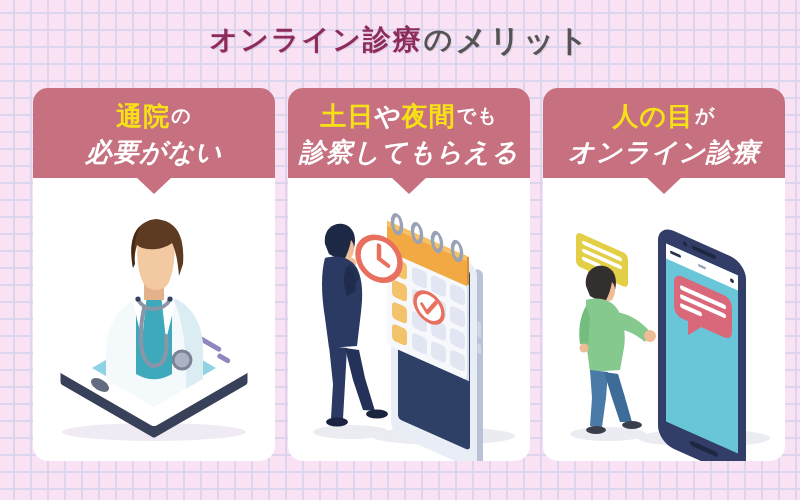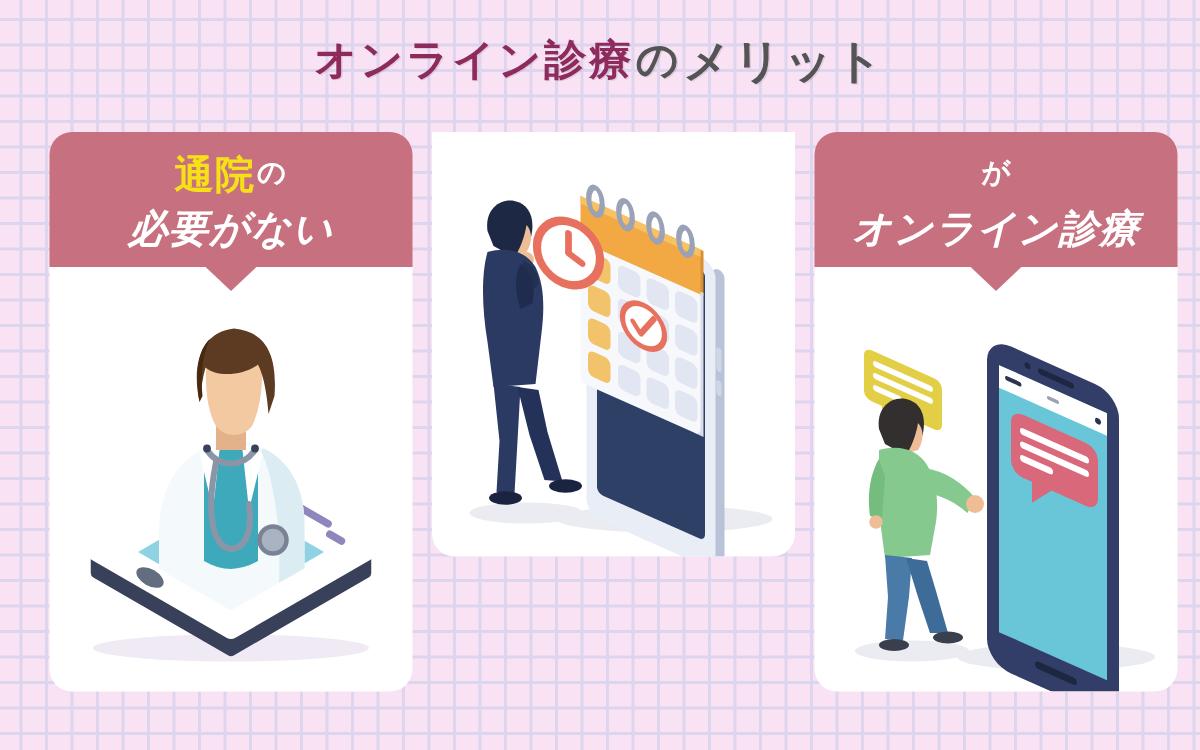--- a/index.html
+++ b/index.html
@@ -105,20 +105,30 @@
             <path d="M 108,130 C 102,160 104,186 118,188 C 130,187 132,172 130,158" stroke="#8b95a8" stroke-width="4" fill="none" stroke-linecap="round"></path>
             <circle cx="146" cy="182" r="9" fill="#aab3c2" stroke="#7a8396" stroke-width="3"></circle>
             <circle cx="102" cy="121" r="2.6" fill="#39415a"></circle>
             <circle cx="134" cy="121" r="2.6" fill="#39415a"></circle>
           </g>
         </svg>
       </div>
     </section>
 
     <section class="card">
+      <div class="banner">
+        <div class="line">
+          <span class="hl">土日</span>
+            <span class="wt">や</span>
+            <span class="hl">夜間</span>
+            <span class="sm">でも</span>
+        </div>
+        <div class="line line2">診察してもらえる</div>
+        <div class="pointer"></div>
+      </div>
       <div class="card-body">
         <svg width="236" height="283" viewBox="0 0 236 283">
           <ellipse cx="60" cy="254" rx="38" ry="7" fill="#ebebf2"></ellipse>
           <ellipse cx="152" cy="258" rx="72" ry="9" fill="#ebebf2"></ellipse>
           <g transform="skewY(24)">
             <rect x="184" y="8" width="8" height="202" rx="4" fill="#b9c2d6"></rect>
             <rect x="100" y="5" width="86" height="205" rx="10" fill="#e9edf6"></rect>
             <rect x="107" y="13" width="72" height="180" rx="4" fill="#2e4066"></rect>
             <circle cx="170" cy="23" r="2.6" fill="#121c36"></circle>
             <rect x="186.5" y="60" width="3.5" height="16" rx="1.7" fill="#cfd6e4"></rect>
@@ -173,20 +183,21 @@
             <ellipse cx="46" cy="244" rx="11" ry="4.5" fill="#1a2440"></ellipse>
             <ellipse cx="86" cy="236" rx="11" ry="4.5" fill="#1a2440"></ellipse>
           </g>
         </svg>
       </div>
     </section>
 
     <section class="card">
       <div class="banner">
         <div class="line">
+          <span class="hl">人の目</span>
             <span class="sm">が</span>
         </div>
         <div class="line line2">オンライン診療</div>
         <div class="pointer"></div>
       </div>
       <div class="card-body">
         <svg width="236" height="283" viewBox="0 0 236 283">
           <ellipse cx="62" cy="256" rx="38" ry="7" fill="#ebebf2"></ellipse>
           <ellipse cx="158" cy="260" rx="66" ry="9" fill="#ebebf2"></ellipse>
           <g transform="skewY(24)">

